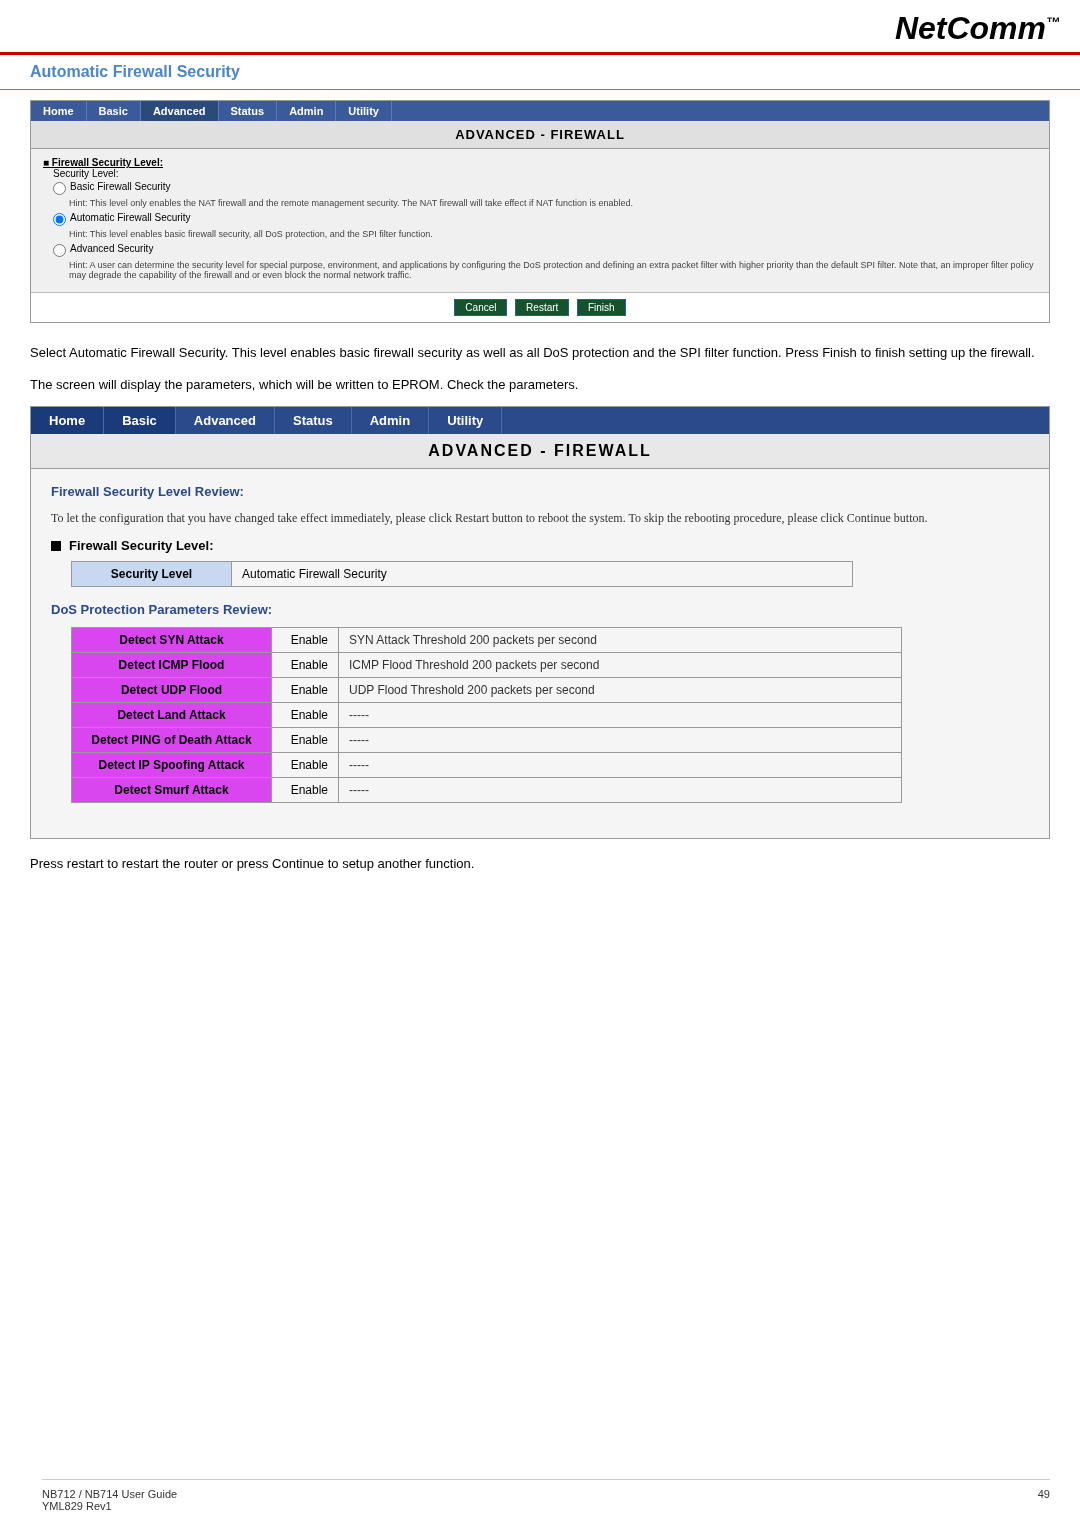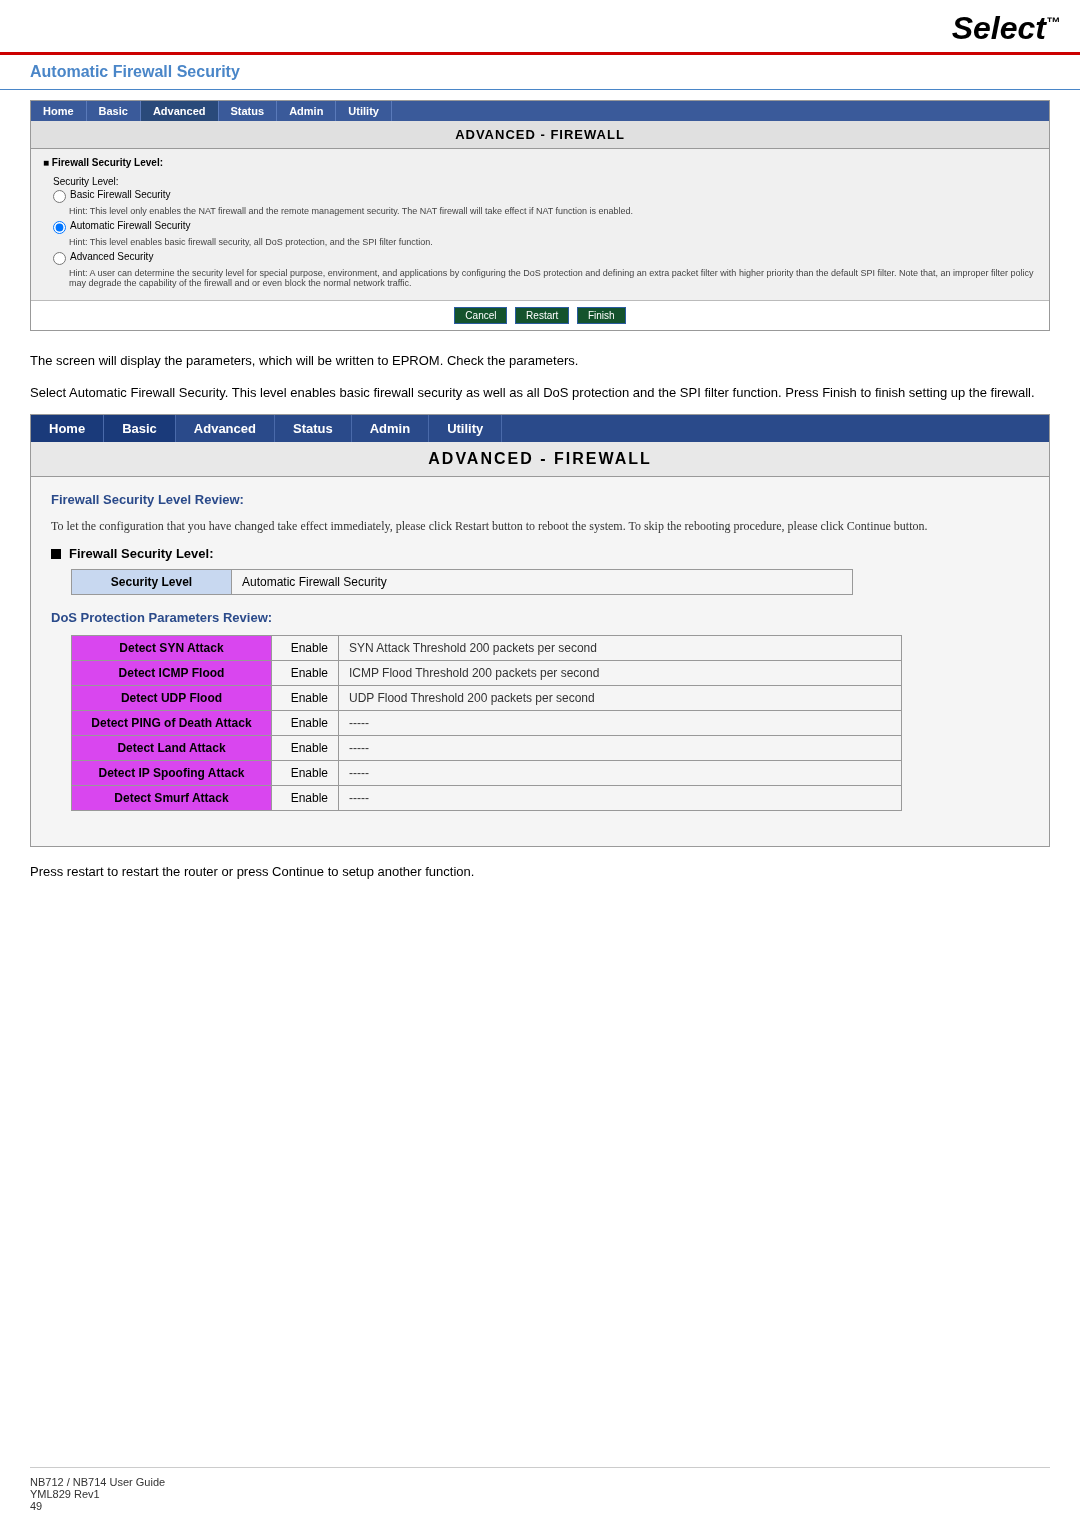--- a/index.html
+++ b/index.html
@@ -189,29 +189,28 @@
       text-align: right;
     }
     .dos-table td:nth-child(3) {
       color: #333;
     }
 
     
     .footer {
       position: absolute;
       bottom: 20px;
-      left: 30px;
+      left: 42px;
       right: 30px;
       display: flex;
       justify-content: space-between;
       border-top: 1px solid #ccc;
       padding-top: 8px;
       font-size: 11px;
       color: #333;
-      flex-direction: column;
     }
 
     
     .small-panel-nav {
       display: flex;
       background: #3a5a9a;
     }
     .small-panel-tab {
       padding: 4px 12px;
       color: #fff;
@@ -230,21 +229,22 @@
     }
     .small-panel-content {
       padding: 8px 12px;
       font-size: 10px;
       background: #f0f0f0;
       min-height: 120px;
     }
     .small-section-label {
       font-weight: bold;
       font-size: 10px;
-      margin-bottom: 8px;
+      margin-bottom: 0;
+      text-decoration: underline;
     }
     .small-radio-row {
       display: flex;
       align-items: flex-start;
       margin-bottom: 3px;
       font-size: 10px;
     }
     .small-radio-row input {
       margin-right: 4px;
       margin-top: 1px;
@@ -268,21 +268,21 @@
       color: #fff;
       border: 1px solid #2a5ba0;
       cursor: pointer;
     }
   </style>
 </head>
 <body>
 
 <div class="top-header">
   <div class="logo-text">
-    <span>Select</span><span class="logo-tm">™</span>
+    <span>NetComm</span><span class="logo-tm">™</span>
   </div>
 </div>
 
 <div class="page-section-title">Automatic Firewall Security</div>
 
 <div class="main-content">
 
   <div class="router-panel-small">
 
     <div class="small-panel-nav">
@@ -320,22 +320,22 @@
         <div class="small-hint">Hint: A user can determine the security level for special purpose, environment, and applications by configuring the DoS protection and defining an extra packet filter with higher priority than the default SPI filter. Note that, an improper filter policy may degrade the capability of the firewall and or even block the normal network traffic.</div>
       </div>
     </div>
     <div class="small-buttons">
       <button class="small-btn">Cancel</button>
       <button class="small-btn">Restart</button>
       <button class="small-btn">Finish</button>
     </div>
   </div>
 
+  <p class="body-text">Select Automatic Firewall Security.  This level enables basic firewall security as well as all DoS protection and the SPI filter function.  Press Finish to finish setting up the firewall.</p>
   <p class="body-text">The screen will display the parameters, which will be written to EPROM. Check the parameters.</p>
-  <p class="body-text">Select Automatic Firewall Security.  This level enables basic firewall security as well as all DoS protection and the SPI filter function.  Press Finish to finish setting up the firewall.</p>
 
   <div class="router-panel">
 
     <div class="nav-tabs">
       <div class="nav-tab">Home</div>
       <div class="nav-tab active">Basic</div>
       <div class="nav-tab">Advanced</div>
       <div class="nav-tab">Status</div>
       <div class="nav-tab">Admin</div>
       <div class="nav-tab">Utility</div>
@@ -378,26 +378,26 @@
               <td>Detect ICMP Flood</td>
               <td>Enable</td>
               <td>ICMP Flood Threshold 200 packets per second</td>
             </tr>
             <tr>
               <td>Detect UDP Flood</td>
               <td>Enable</td>
               <td>UDP Flood Threshold 200 packets per second</td>
             </tr>
             <tr>
+              <td>Detect Land Attack</td>
+              <td>Enable</td>
+              <td>-----</td>
+            </tr>
+            <tr>
               <td>Detect PING of Death Attack</td>
-              <td>Enable</td>
-              <td>-----</td>
-            </tr>
-            <tr>
-              <td>Detect Land Attack</td>
               <td>Enable</td>
               <td>-----</td>
             </tr>
             <tr>
               <td>Detect IP Spoofing Attack</td>
               <td>Enable</td>
               <td>-----</td>
             </tr>
             <tr>
               <td>Detect Smurf Attack</td>

